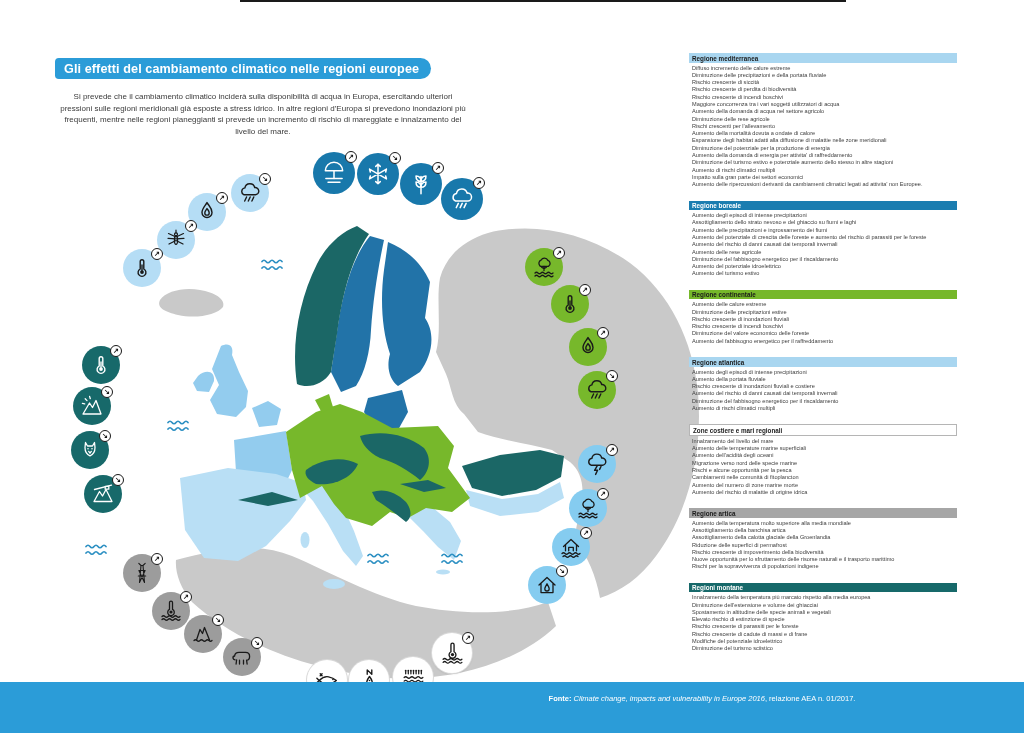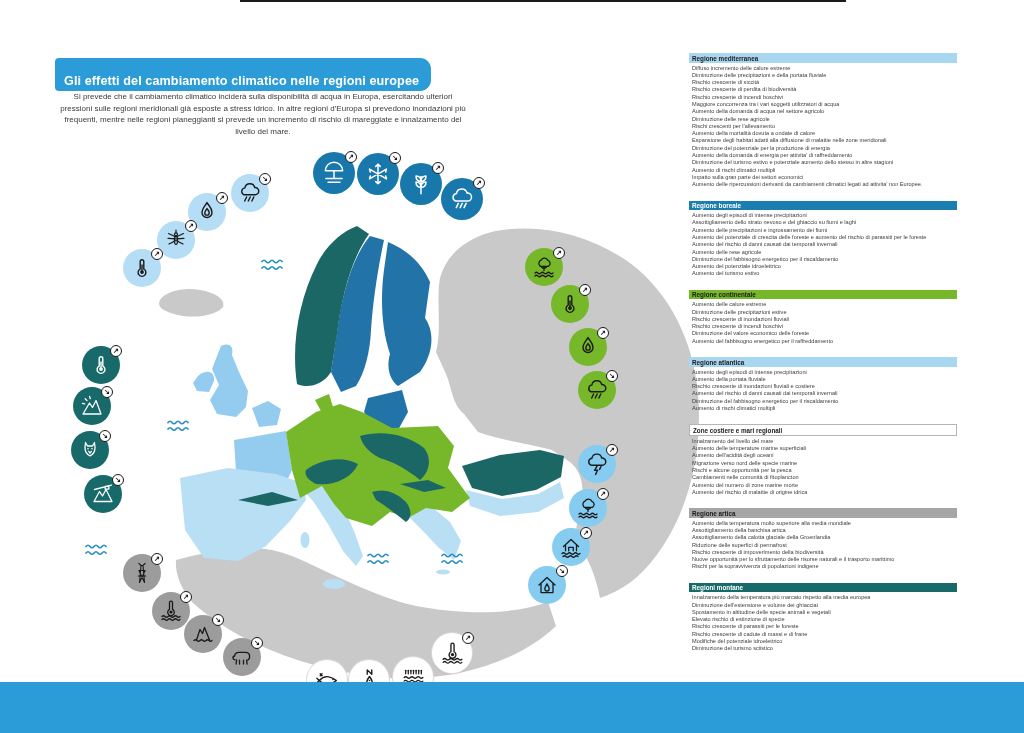--- a/index.html
+++ b/index.html
@@ -3,21 +3,21 @@
 <meta charset="utf-8">
 <style>
   html,body{margin:0;padding:0;background:#fff;}
   #page{position:relative;width:1024px;height:733px;background:#ffffff;overflow:hidden;
         font-family:"Liberation Sans",sans-serif;}
   
   #top-edge{position:absolute;left:240px;top:0;width:606px;height:2px;background:#1a1a1a;}
   
   #title-bar{position:absolute;left:55px;top:58px;height:21px;background:#2b9cd8;
              border-radius:4px 11px 11px 4px;display:flex;align-items:center;
-             padding:12px 12px 0 9px;}
+             padding:0 12px 0 9px;}
   #title-bar span{color:#fff;font-weight:bold;font-size:12.6px;letter-spacing:.1px;white-space:nowrap;}
   
   #intro{position:absolute;left:57px;top:91px;width:412px;font-size:8px;line-height:11.6px;
          color:#3a3a3a;text-align:center;}
   
   #map-svg{position:absolute;left:0;top:0;width:1024px;height:733px;}
   
   .map-icon{position:absolute;border-radius:50%;display:flex;align-items:center;justify-content:center;}
   .map-icon svg{display:block;}
   .map-icon .badge{position:absolute;top:-1px;right:-2px;width:10px;height:10px;background:#fff;
@@ -481,14 +481,18 @@
           <div class="region-item">Elevato rischio di estinzione di specie</div>
           <div class="region-item">Rischio crescente di parassiti per le foreste</div>
           <div class="region-item">Rischio crescente di cadute di massi e di frane</div>
           <div class="region-item">Modifiche del potenziale idroelettrico</div>
           <div class="region-item">Diminuzione del turismo sciistico</div>
         </div>
       </div>
     </div>
 
   <div id="footer-bar"></div>
+  <div id="footer-text">
+    <span class="b">Fonte:</span>
+    <span class="i">Climate change, impacts and vulnerability in Europe 2016</span><span>, relazione AEA n. 01/2017.</span>
+  </div>
 
 </div>
 
 </body></html>

